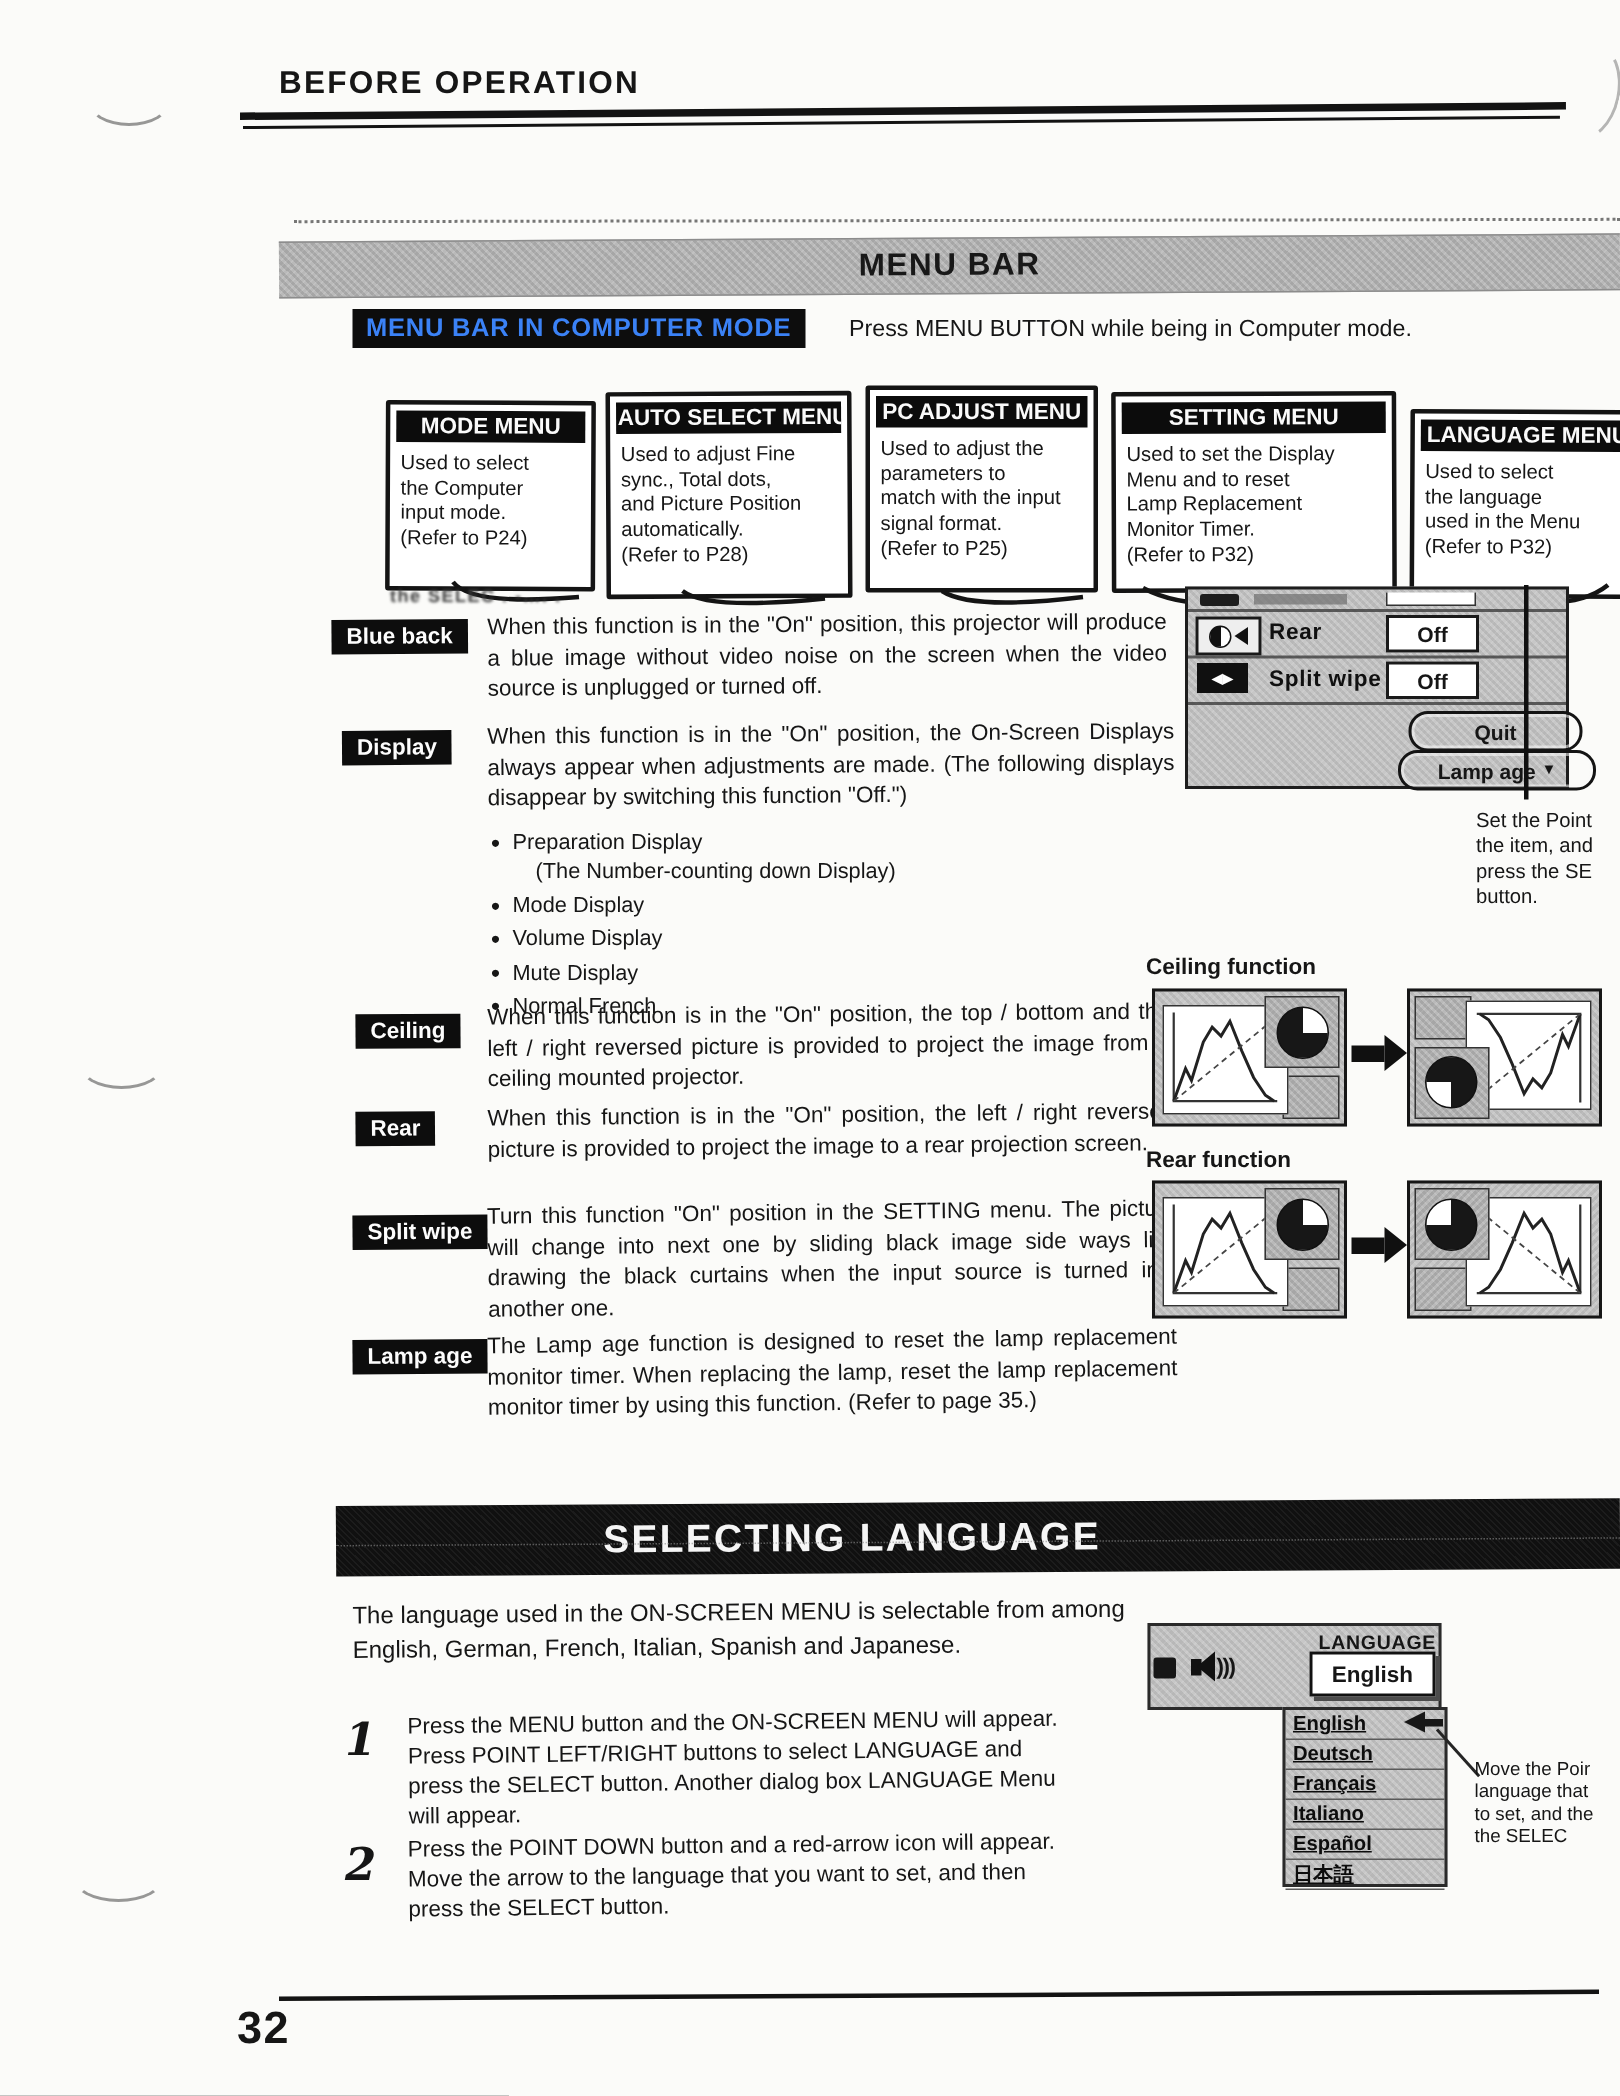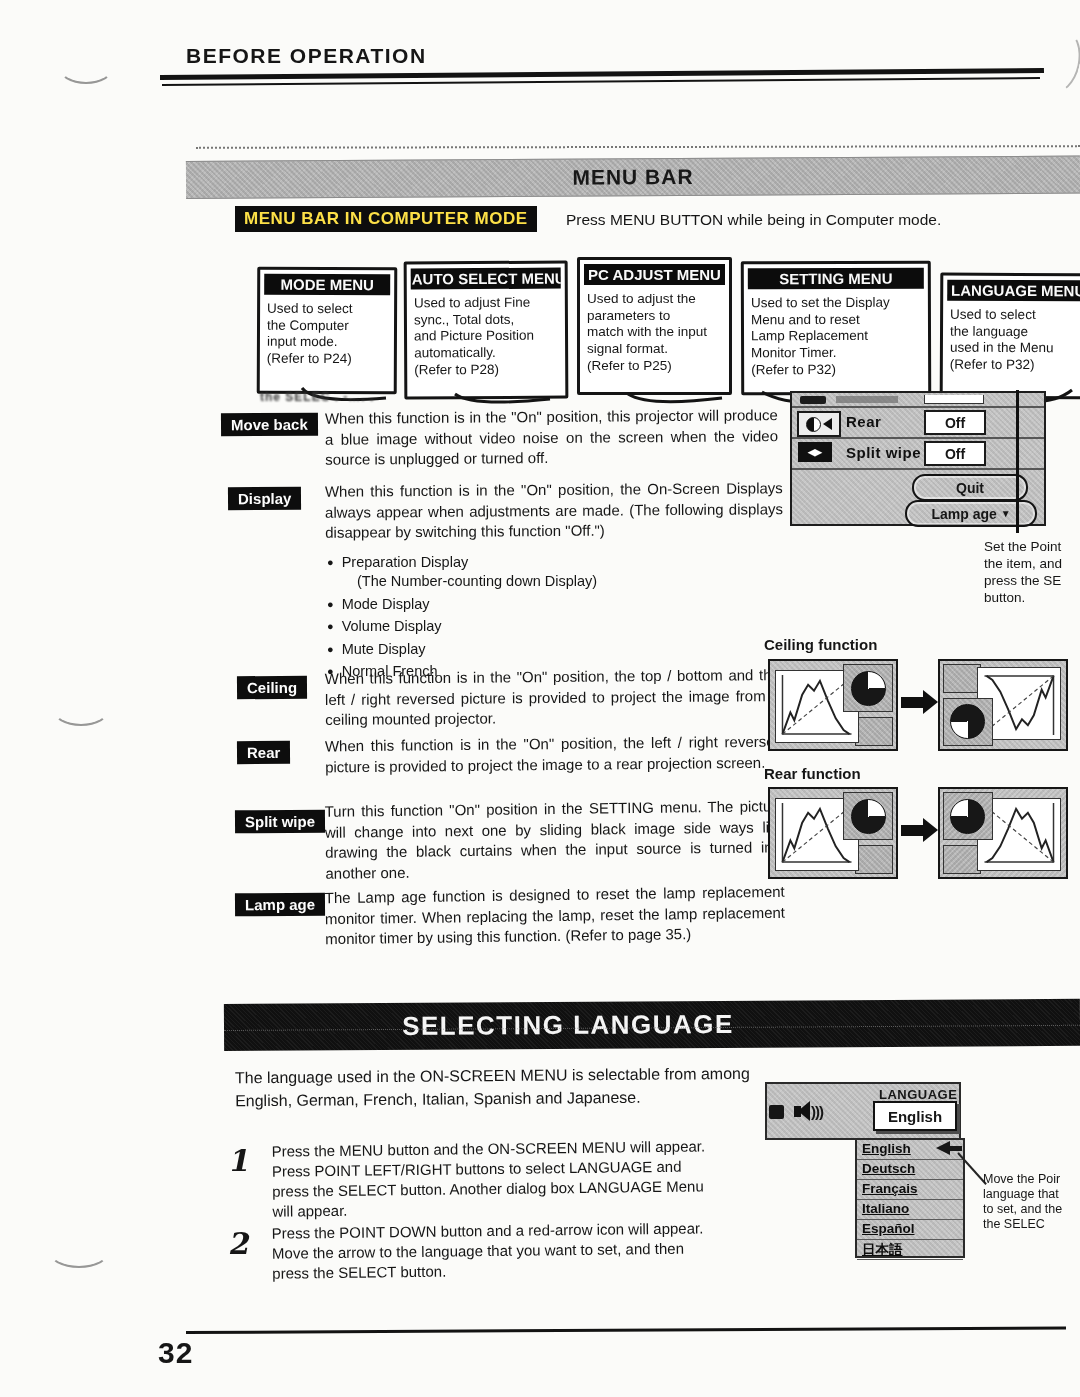--- a/index.html
+++ b/index.html
@@ -23,34 +23,34 @@
        repeating-linear-gradient(-45deg,rgba(255,255,255,.10) 0 1px,transparent 1px 3px);}
   .menubar-band{height:36px;display:flex;align-items:center;justify-content:center;
        transform:rotate(-.35deg);transform-origin:left center;border-top:1px solid #8c8c8c;border-bottom:1px solid #8c8c8c;}
   .menubar-band span{font-size:21px;font-weight:bold;letter-spacing:1px;color:#181818;}
   .blackband{background:#101010;background-image:repeating-linear-gradient(45deg,rgba(255,255,255,.05) 0 1px,transparent 1px 3px);
        transform:rotate(-.35deg);transform-origin:left center;display:flex;align-items:center;justify-content:center;}
   .blackband .t{color:#f5f5f5;font-size:26px;font-weight:bold;letter-spacing:1.5px;padding-right:168px;}
   .blackband .scanline{position:absolute;left:0;top:55%;width:100%;border-top:1px dotted #8a8a8a;opacity:.6;}
   
   .blabel{background:#0d0d0d;color:#fdfdfd;font-weight:bold;font-size:15px;padding:3px 10px;display:inline-block;}
-  .banner{background:#0d0d0d;color:#fde047;font-weight:bold;font-size:17px;padding:3px 9px;display:inline-block;letter-spacing:.5px;}
+  .banner{background:#0d0d0d;color:#3b82f6;font-weight:bold;font-size:17px;padding:3px 9px;display:inline-block;letter-spacing:.5px;}
   
   .mbox{position:absolute;background:#fff;border:3px solid #141414;border-radius:2px;}
   .mbox .mhead{margin:4px;background:#0c0c0c;color:#fafafa;font-weight:bold;font-size:15px;text-align:center;padding:2px 1px;white-space:nowrap;overflow:hidden;}
   .mbox .mbody{padding:2px 6px 4px 7px;font-size:13.5px;line-height:1.24;white-space:pre-line;}
   .smudge{position:absolute;font-size:12px;color:#3a3a3a;filter:blur(1px);letter-spacing:1px;font-weight:bold;}
   
   .ss{position:absolute;border:2px solid #1d1d1d;}
   .ss .sep{position:absolute;left:0;width:100%;height:2px;background:#3c3c3c;opacity:.8;}
   .ss-row-label{position:absolute;font-weight:bold;font-size:15px;color:#101010;letter-spacing:.5px;}
   .offbox{position:absolute;width:58px;height:21px;background:#fff;border:2px solid #1a1a1a;
           font-weight:bold;font-size:14px;display:flex;align-items:center;justify-content:center;}
   .rbtn{position:absolute;border:2px solid #141414;border-radius:13px;display:flex;align-items:center;justify-content:center;
-        font-weight:bold;font-size:14px;box-shadow:inset 0 0 0 2px rgba(250,250,250,.55);}
+        font-weight:bold;font-size:14px;box-shadow:inset 0 0 0 2px rgba(250,250,250,.55);margin-left:27px;}
   .icon-frame{position:absolute;background:#eee;border:2px solid #1a1a1a;display:flex;align-items:center;justify-content:center;gap:2px;}
   .face{width:13px;height:13px;border-radius:50%;background:linear-gradient(90deg,#111 0 52%,#fff 52% 100%);border:1px solid #111;}
   .horn{width:0;height:0;border-top:6px solid transparent;border-bottom:6px solid transparent;border-right:9px solid #111;}
   .icon-dark{position:absolute;background:#101010;color:#fff;display:flex;align-items:center;justify-content:center;
              font-size:9px;font-weight:bold;letter-spacing:0;}
   .vline{position:absolute;background:#101010;}
   .note{position:absolute;font-size:13.5px;line-height:1.26;}
   
   .para{position:absolute;font-size:15px;line-height:1.38;text-align:justify;}
   .bullets{position:absolute;margin:0;padding:0;list-style:none;font-size:14.5px;line-height:1.2;}
@@ -189,21 +189,21 @@
     <div class="rbtn" style="left:113px;top:107px;width:128px;height:23px;">
       <span>Lamp age</span>&nbsp;<span style="font-size:10px;">▼</span>
     </div>
   </div>
   <div class="vline" style="left:1016px;top:390px;width:3px;height:143px;"></div>
   <div class="note pre" style="left:984px;top:538px;width:100px;">Set the Point
 the item, and
 press the SE
 button.</div>
 
-  <div class="abs blabel" style="left:221px;top:413px;transform:rotate(-.4deg);">Move back</div>
+  <div class="abs blabel" style="left:221px;top:413px;transform:rotate(-.4deg);">Blue back</div>
   <div class="para" style="left:325px;top:407px;width:453px;transform:rotate(-.45deg);">When this function is in the "On" position, this projector will produce a blue image without video noise on the screen when the video source is unplugged or turned off.</div>
 
   <div class="abs blabel" style="left:228px;top:487px;transform:rotate(-.4deg);">Display</div>
   <div class="para" style="left:325px;top:480px;width:458px;transform:rotate(-.45deg);">When this function is in the "On" position, the On-Screen Displays always appear when adjustments are made. (The following displays disappear by switching this function "Off.")</div>
   <ul class="bullets" style="left:327px;top:554px;">
     <li><span class="dot">●</span><span>Preparation Display</span>
       <div class="sub">(The Number-counting down Display)</div></li>
     <li><span class="dot">●</span><span>Mode Display</span></li>
     <li><span class="dot">●</span><span>Volume Display</span></li>
     <li><span class="dot">●</span><span>Mute Display</span></li>

